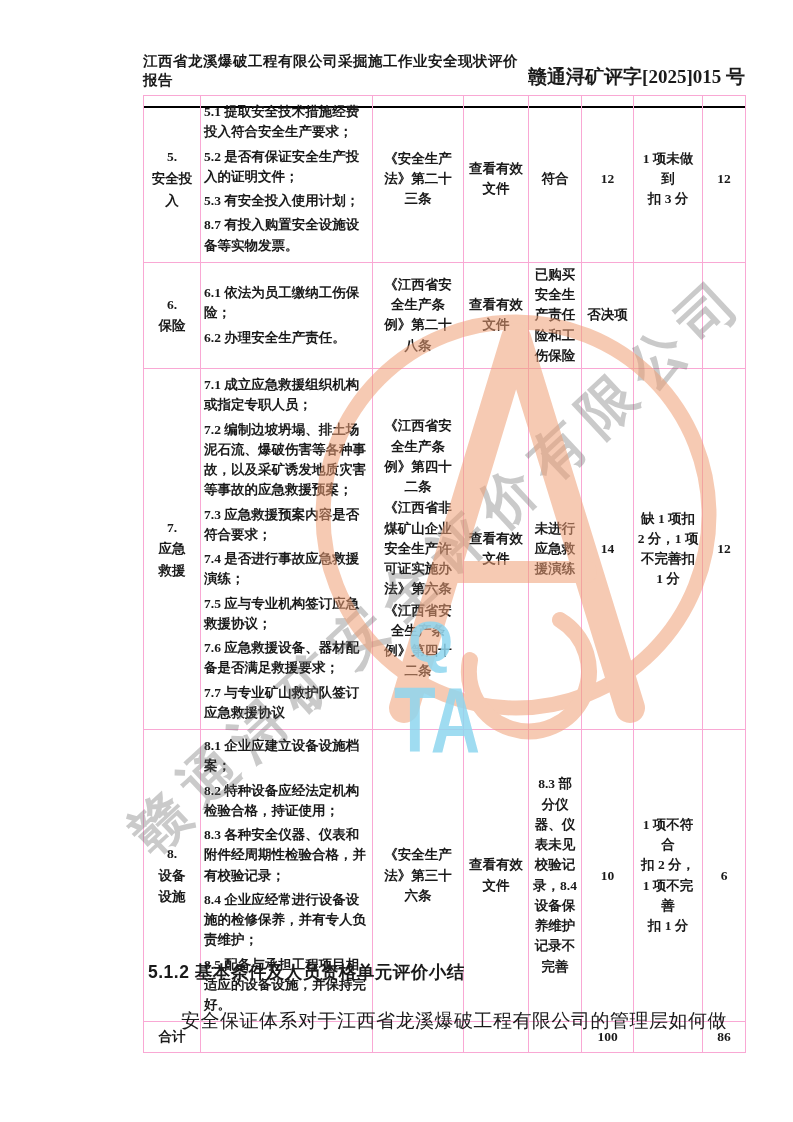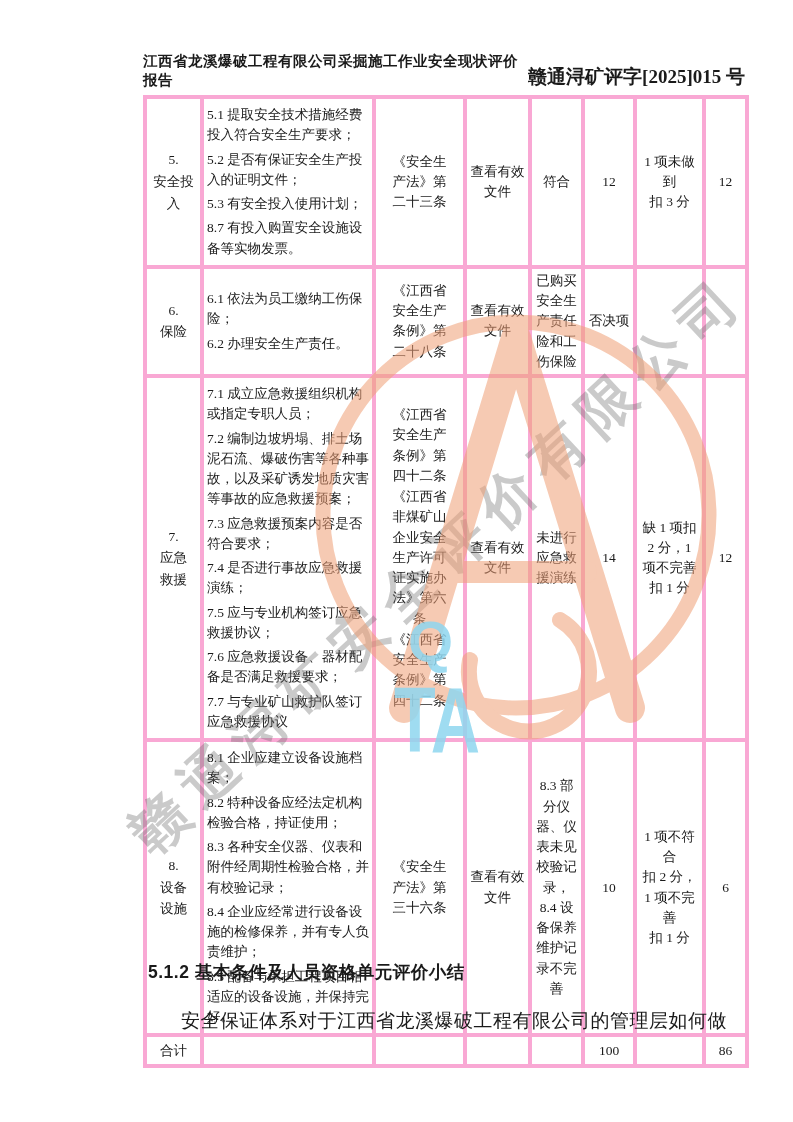--- a/index.html
+++ b/index.html
@@ -9,36 +9,37 @@
     margin:0 auto;
     background:#ffffff;
     font-family:"Liberation Serif","DejaVu Serif",serif;
     color:#1a1a1a;
     overflow:hidden;
   }
   
   .header{
     position:absolute;left:143px;top:52px;width:602px;
     display:flex;justify-content:space-between;align-items:flex-end;
-    border-bottom:2px solid #000;padding-bottom:6px;
+    border-bottom:2px solid #000;padding-bottom:16px;
   }
   .header .h-left{font-size:14.5px;font-weight:bold;letter-spacing:.5px;}
   .header .h-right{font-size:19px;font-weight:bold;white-space:nowrap;}
 
   
   table.eval{
     position:absolute;left:143px;top:95px;
     border-collapse:collapse;table-layout:fixed;width:602px;
     font-size:13.5px;line-height:1.5;
   }
   table.eval td{
-    border:4px solid #f9a8d4;
+    border:1px solid #f9a8d4;
     vertical-align:middle;
     padding:2px 3px;
     overflow:hidden;
+    font-weight:bold;
   }
   td.c-item{text-align:center;white-space:pre-line;line-height:1.6;}
   td.c-content{text-align:left;padding:2px 5px;}
   td.c-content .para{margin:4px 0;}
   td.c-basis{text-align:center;}
   td.c-basis .para{margin:1px 8px;}
   td.c-method,td.c-status{text-align:center;}
   td.c-std,td.c-score{text-align:center;font-family:"Liberation Serif",serif;}
   td.c-deduct{text-align:center;white-space:pre-line;margin-left:20px;}
   tr.r5{height:137px;} tr.r6{height:105px;} tr.r7{height:318px;}

